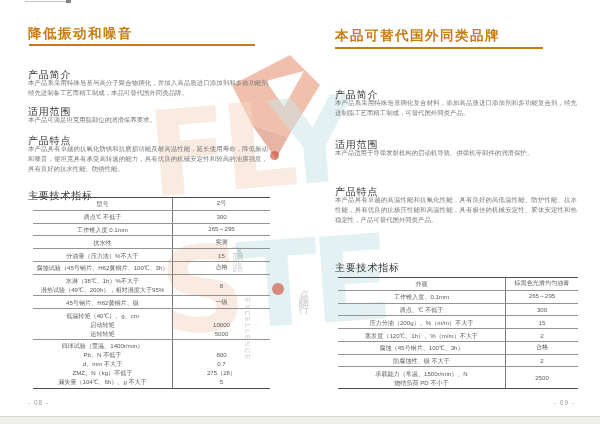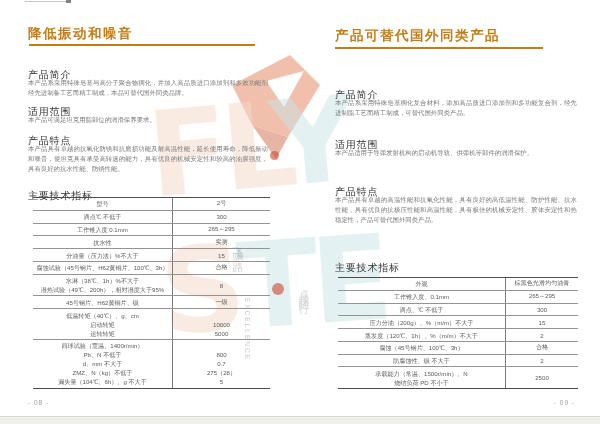--- a/index.html
+++ b/index.html
@@ -181,21 +181,21 @@
             <div class="ln">275（28）</div>
             <div class="ln">5</div>
           </div>
         </div>
       </div>
 
     <div class="page-num pn-left">- 08 -</div>
   </section>
 
   <section>
-    <h1 class="ptitle r-title">产品可替代国外同类产品</h1>
+    <h1 class="ptitle r-title">本品可替代国外同类品牌</h1>
     <div class="trule r-rule"></div>
 
     <h2 class="sec r-h1">产品简介</h2>
     <p class="para r-p1">本产品系采用特殊皂基稠化复合材料，添加高品质进口添加剂和多功能复合剂，经先进制脂工艺而精工制成，可替代国外同类产品。</p>
 
     <h2 class="sec r-h2">适用范围</h2>
     <p class="para r-p2">本产品适用于导弹发射机构的启动机导轨、供弹机等部件的润滑保护。</p>
 
     <h2 class="sec r-h3">产品特点</h2>
     <p class="para r-p3">本产品具有卓越的高温性能和抗氧化性能，具有良好的高低温性能、防护性能、抗水性能，具有优良的抗极压性能和高温性能，具有极佳的机械安定性、胶体安定性和热稳定性，产品可替代国外同类产品。</p>

